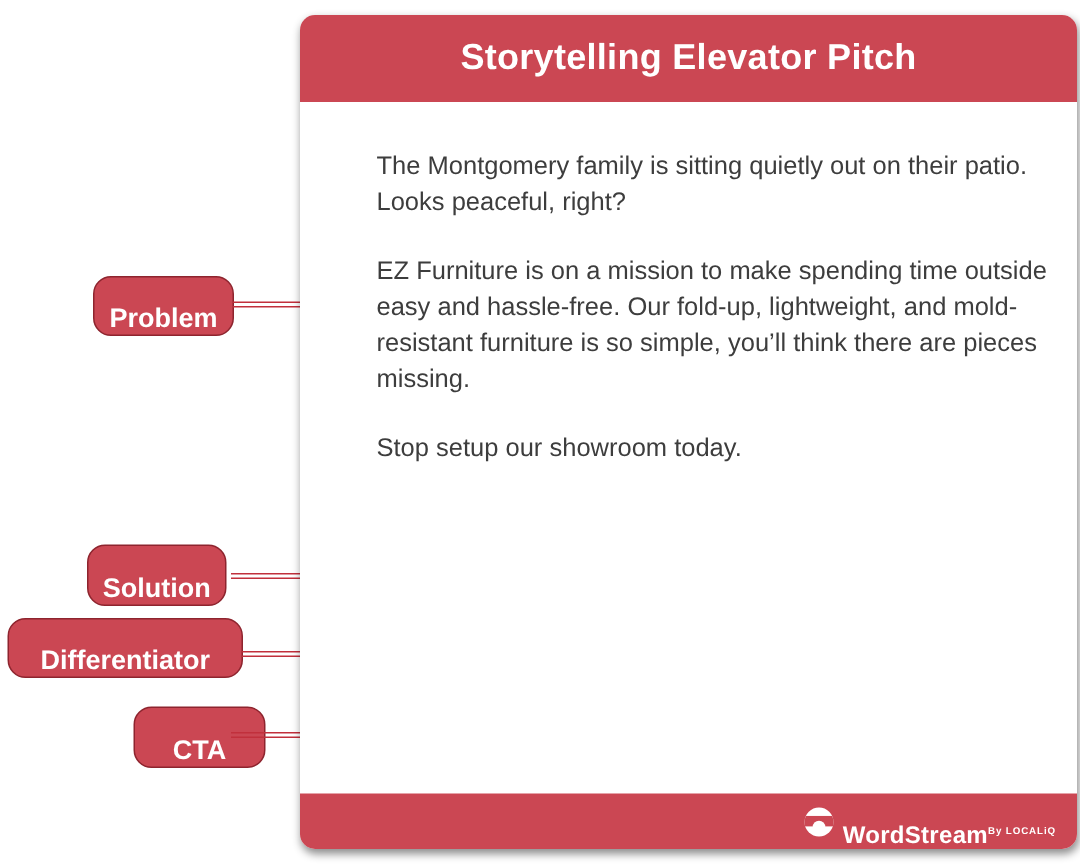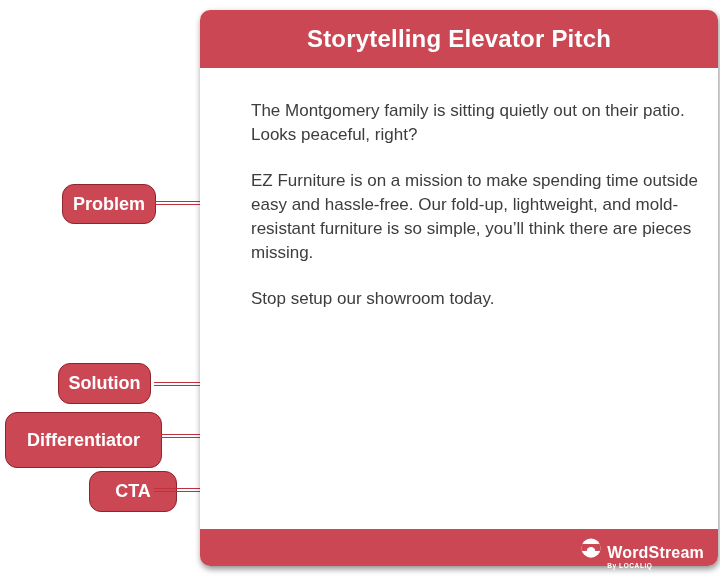--- a/index.html
+++ b/index.html
@@ -29,33 +29,33 @@
   }
   .card-body p{margin:0 0 22px 0;max-width:468px;}
   .card-footer{
     position:absolute;left:0;right:0;bottom:0;height:37px;
     background:var(--main-red);border-radius:0 0 10px 10px;
     display:flex;align-items:center;justify-content:flex-end;
     padding-right:14px;box-sizing:border-box;
   }
   
   .logo{display:flex;align-items:center;gap:5px;}
-  .logo-text{display:flex;flex-direction:column;line-height:1;margin-top:20px;}
+  .logo-text{display:flex;flex-direction:row;line-height:1;margin-top:20px;}
   .logo-word{color:#fff;font-weight:800;font-size:16px;letter-spacing:.2px;}
   .logo-byline{color:#fff;font-weight:700;font-size:6.5px;letter-spacing:.6px;margin-top:2px;}
   
   .tag{
     position:absolute;box-sizing:border-box;
     background:var(--main-red);border:1.5px solid var(--tag-border);
     border-radius:12px;color:#fff;font-weight:700;font-size:18px;
-    display:flex;align-items:center;justify-content:center;
+    display:flex;align-items:flex-end;justify-content:center;
   }
   .tag-problem{left:62px;top:184px;width:94px;height:40px;}
   .tag-solution{left:58px;top:363px;width:93px;height:41px;}
-  .tag-differentiator{left:5px;top:412px;width:157px;height:56px;}
+  .tag-differentiator{left:5px;top:412px;width:157px;height:40px;}
   .tag-cta{left:89px;top:471px;width:88px;height:41px;}
   
   .connector{
     position:absolute;height:2px;
     border-top:1.5px solid var(--line-red);
     border-bottom:1.5px solid var(--line-red);
     box-sizing:content-box;
   }
   .connector .dot{
     position:absolute;right:-5px;top:50%;margin-top:-2.5px;

